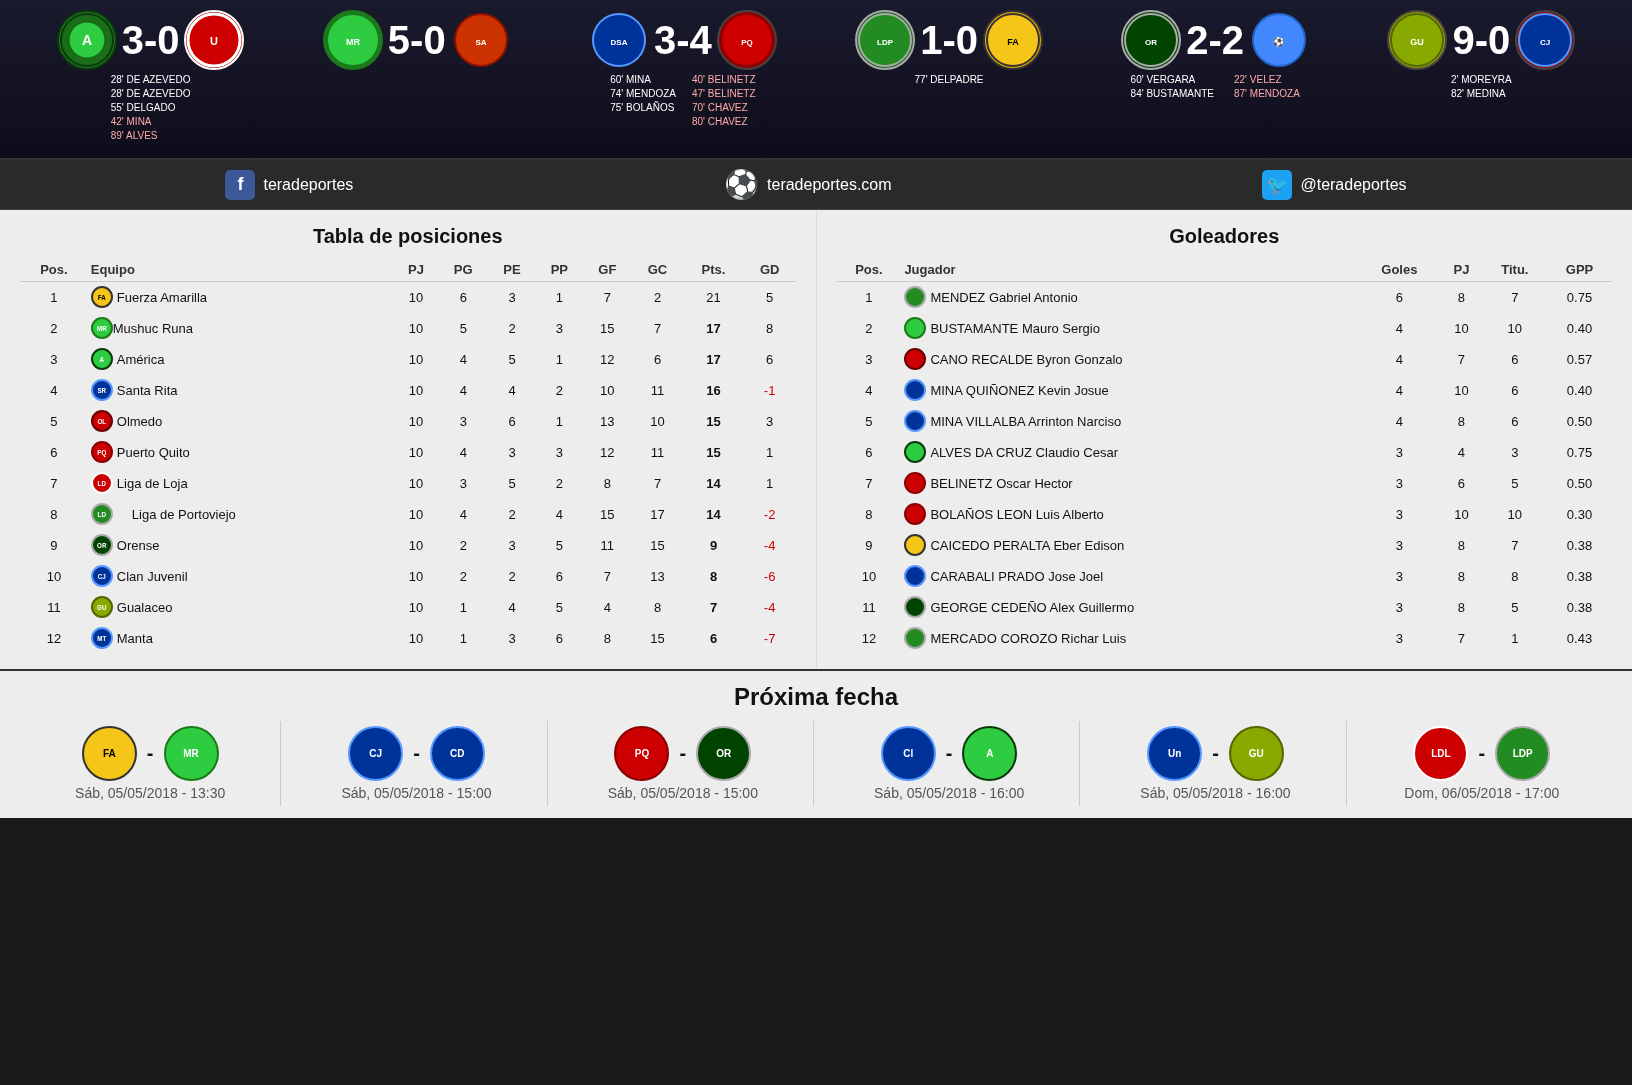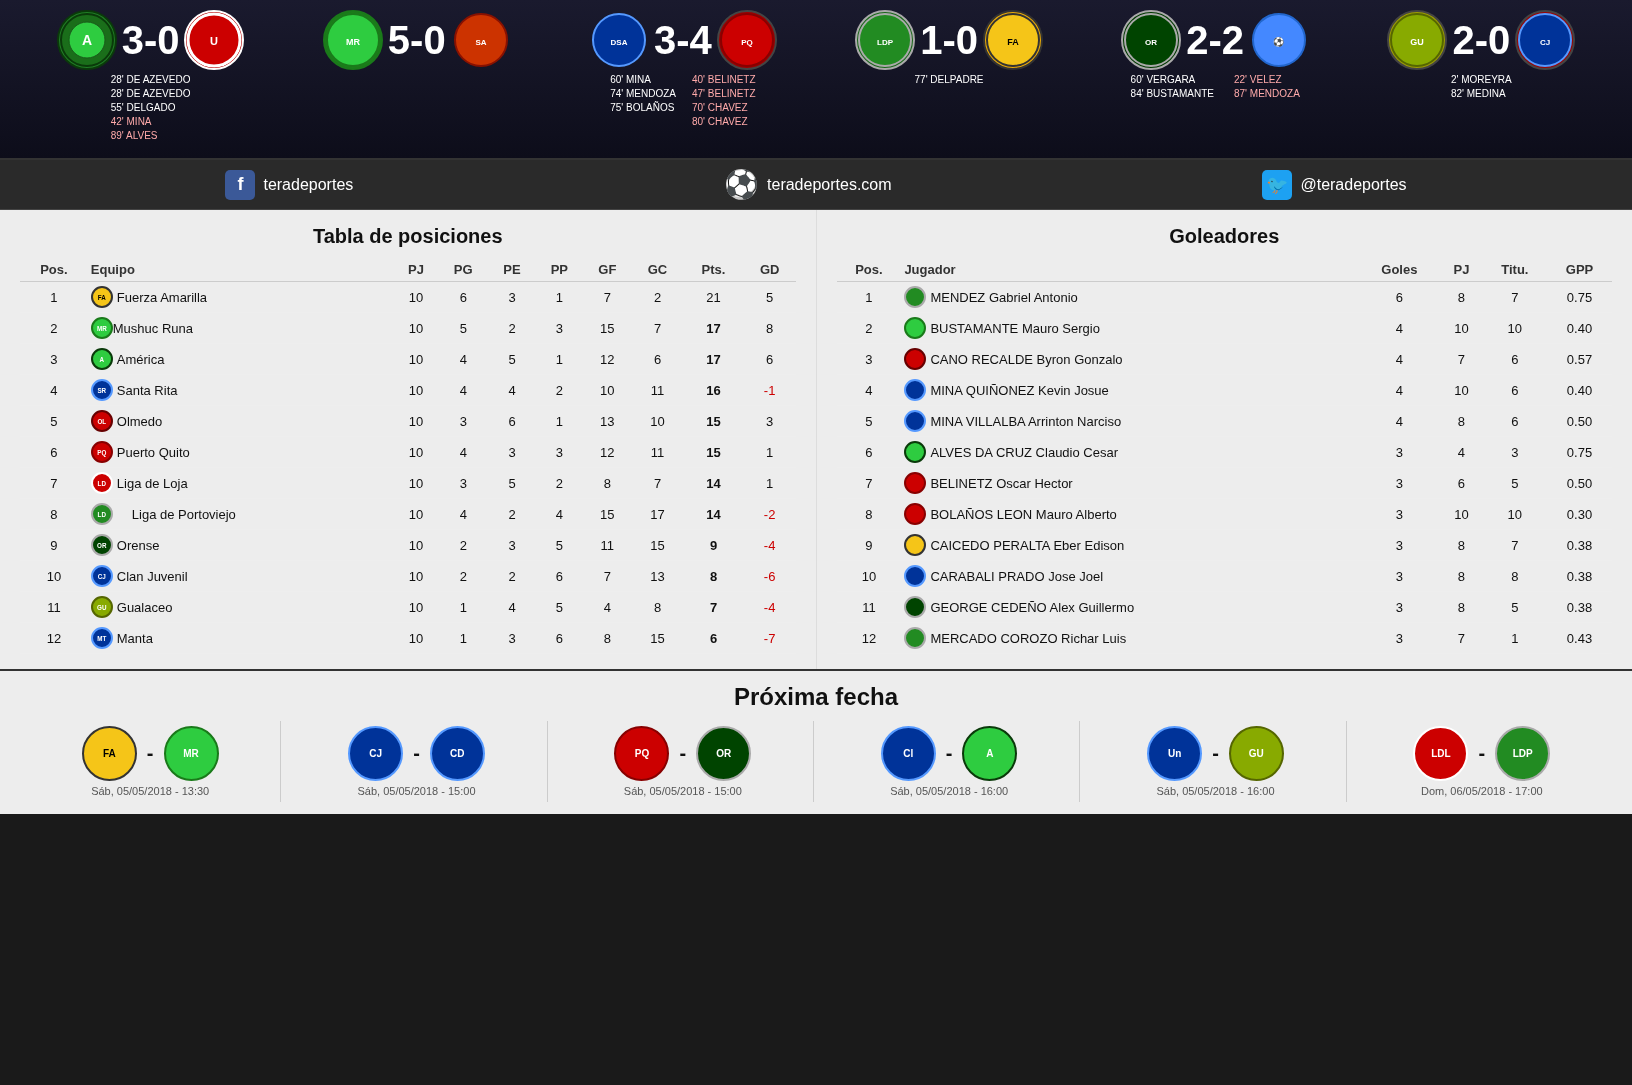--- a/index.html
+++ b/index.html
@@ -207,21 +207,21 @@
       display: flex;
       align-items: center;
       gap: 10px;
     }
     .vs-dash {
       font-size: 20px;
       font-weight: bold;
       color: #111;
     }
     .proxima-date {
-      font-size: 11px;
+      font-size: 14px;
       color: #555;
       margin-top: 4px;
     }
 
     
     .logo-fuerza { background: radial-gradient(circle, #f5c518, #e8a000); border: 2px solid #333; }
     .logo-mushuc { background: radial-gradient(circle, #2ecc40, #145a0a); border: 2px solid #1a7a1a; }
     .logo-america { background: radial-gradient(circle, #2ecc40, #1a5a1a); border: 2px solid #0a3a0a; }
     .logo-puerto-quito { background: radial-gradient(circle, #cc0000, #880000); border: 2px solid #444; }
     .logo-loja { background: radial-gradient(circle, #cc0000, #aa0000); border: 2px solid #fff; }
@@ -346,21 +346,21 @@
     </div>
 
     <div class="match-block">
       <div class="match-score-row">
         <div class="team-logo logo-gualaceo">
           <svg width="56" height="56" viewBox="0 0 56 56">
             <circle cx="28" cy="28" r="26" fill="#88aa00" stroke="#556600" stroke-width="2"></circle>
             <text x="28" y="33" text-anchor="middle" fill="#fff" font-size="9" font-weight="bold">GU</text>
           </svg>
         </div>
-        <div class="score-text">2-0</div>
+        <div class="score-text">9-0</div>
         <div class="team-logo logo-clan">
           <svg width="56" height="56" viewBox="0 0 56 56">
             <circle cx="28" cy="28" r="26" fill="#003399" stroke="#5599ff" stroke-width="2"></circle>
             <text x="28" y="33" text-anchor="middle" fill="#fff" font-size="8" font-weight="bold">CJ</text>
           </svg>
         </div>
       </div>
       <div class="match-scorers">
         <div style="color:#fff">2' MOREYRA<br>82' MEDINA</div>
       </div>
@@ -715,21 +715,21 @@
             <td>3</td>
             <td>6</td>
             <td>5</td>
             <td>0.50</td>
           </tr>
           <tr>
             <td>8</td>
             <td style="text-align: left;">
               <div style="display: flex; align-items: center; gap: 4px;">
                 <div style="width: 22px; height: 22px; border-radius: 50%; background: rgb(204, 0, 0); border: 2px solid rgb(136, 0, 0); display: inline-flex; align-items: center; justify-content: center; font-size: 6.28571px; font-weight: bold; color: rgb(255, 255, 255); flex-shrink: 0;"></div>
-                <span>BOLAÑOS LEON Mauro Alberto</span>
+                <span>BOLAÑOS LEON Luis Alberto</span>
               </div>
             </td>
             <td>3</td>
             <td>10</td>
             <td>10</td>
             <td>0.30</td>
           </tr>
           <tr>
             <td>9</td>
             <td style="text-align: left;">

